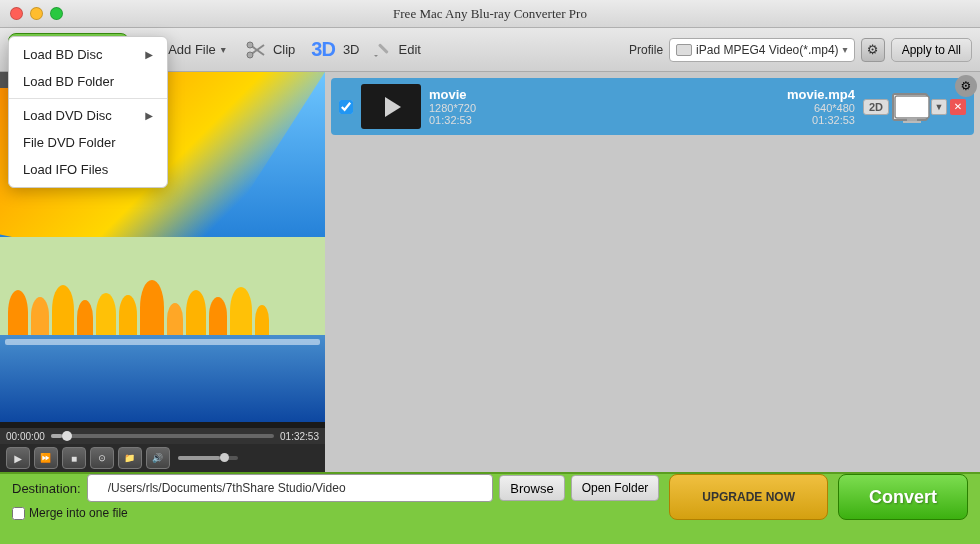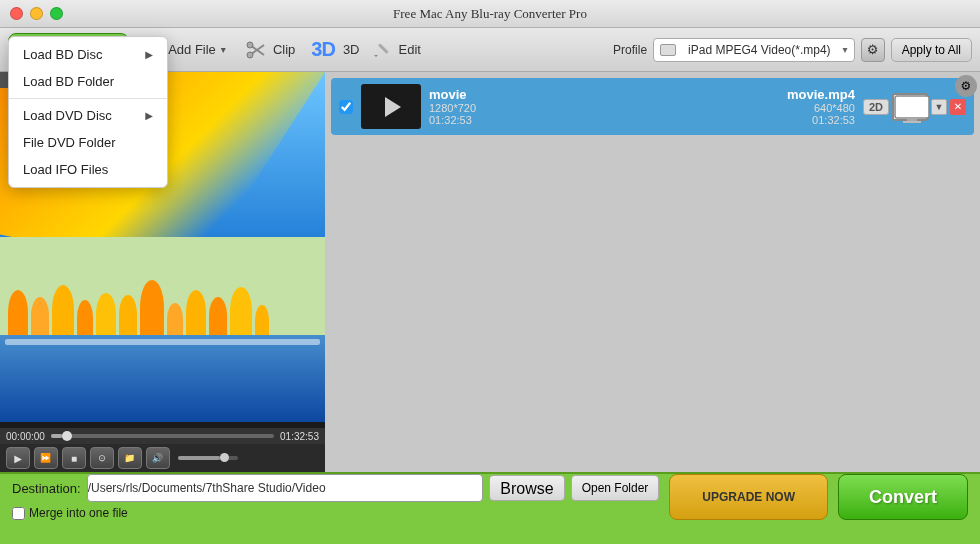--- a/index.html
+++ b/index.html
@@ -118,21 +118,21 @@
     }
     .profile-label { font-size: 12px; }
     .profile-select-wrapper {
       display: flex;
       align-items: center;
       background: white;
       border: 1px solid #aaa;
       border-radius: 4px;
       padding: 2px 6px;
       height: 24px;
-      gap: 12px;
+      gap: 4px;
     }
     .profile-icon {
       width: 16px; height: 12px;
       background: #ddd;
       border: 1px solid #999;
       border-radius: 2px;
     }
     .profile-select-text { font-size: 12px; }
     .profile-dropdown { font-size: 10px; color: #666; }
     .gear-btn {
@@ -351,30 +351,30 @@
       font-size: 13px;
       color: #1a1a1a;
       font-weight: 500;
     }
     .destination-input {
       flex: 1;
       height: 28px;
       border: 1px solid #999;
       border-radius: 4px;
       background: white;
-      padding: 0 0;
+      padding: 0 20px;
       font-size: 12px;
       color: #333;
     }
     .browse-btn {
       background: linear-gradient(to bottom, #f0f0f0, #d8d8d8);
       border: 1px solid #aaa;
       border-radius: 4px;
       padding: 4px 10px;
-      font-size: 16px;
+      font-size: 13px;
       cursor: pointer;
       height: 26px;
       white-space: nowrap;
     }
     .open-folder-btn {
       background: linear-gradient(to bottom, #f0f0f0, #d8d8d8);
       border: 1px solid #aaa;
       border-radius: 4px;
       padding: 4px 10px;
       font-size: 12px;

